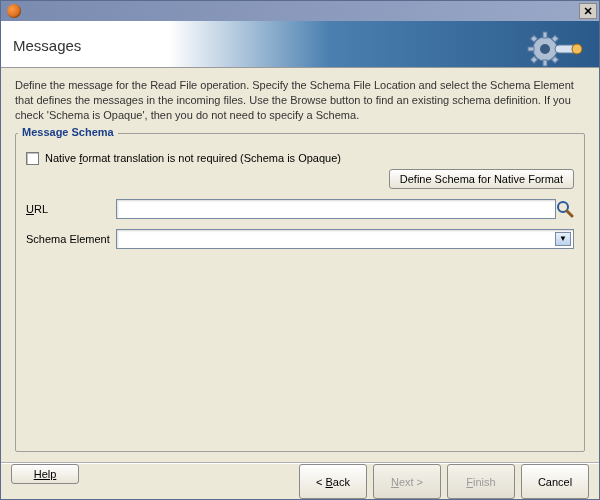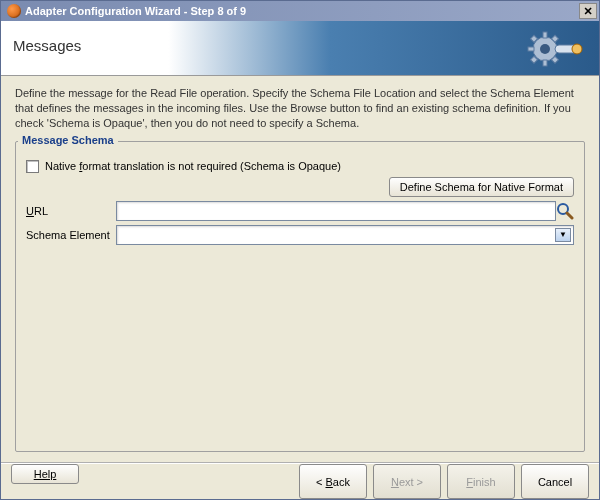--- a/index.html
+++ b/index.html
@@ -13,21 +13,21 @@
     display: flex; align-items: center; justify-content: space-between;
     padding: 0 2px 0 6px; color: #fff; font-weight: bold; font-size: 11px;
   }
   .titlebar .title-left { display: flex; align-items: center; gap: 4px; }
   .close-btn {
     width: 18px; height: 16px; background: #d4d0c8; border: 1px solid #888;
     display: flex; align-items: center; justify-content: center; cursor: pointer;
     color: #000; font-weight: bold; font-size: 11px; line-height: 1;
   }
   .banner {
-    height: 55px; background: linear-gradient(to right, #ffffff 0%, #ffffff 28%, #4a7fb0 55%, #2a5a8a 100%);
+    height: 47px; background: linear-gradient(to right, #ffffff 0%, #ffffff 28%, #4a7fb0 55%, #2a5a8a 100%);
     position: relative; border-bottom: 1px solid #9a9a9a;
   }
   .banner-title {
     position: absolute; left: 12px; top: 16px; font-size: 15px; color: #333;
   }
   .gear {
     position: absolute; right: 16px; top: 8px; width: 60px; height: 40px;
   }
   .content {
     flex: 1; padding: 10px 14px 11px 14px; display: flex; flex-direction: column;
@@ -47,21 +47,21 @@
   .chk {
     width: 13px; height: 13px; border: 1px solid #7a7a7a; background: #fff;
     box-shadow: inset 1px 1px 0 #c0c0c0; cursor: pointer;
   }
   .btn {
     border: 1px solid #8a8a8a; background: linear-gradient(#fefefe, #e8e4d6);
     padding: 3px 10px; border-radius: 3px; cursor: pointer; color: #000;
     font-family: inherit; font-size: 11px;
   }
   .btn.disabled { color: #9a9a9a; cursor: default; background: linear-gradient(#f4f2ea,#e2dfd1); }
-  .field-row { display: flex; align-items: center; gap: 0; margin-top: 4px; }
+  .field-row { display: flex; align-items: center; gap: 0; margin-top: 10px; }
   .field-label { width: 90px; color: #000; }
   .text-input {
     flex: 1; height: 20px; border: 1px solid #7a8aa0; background: #fff;
     box-shadow: inset 1px 1px 2px rgba(0,0,0,0.15); padding: 2px 4px;
     font-family: inherit; font-size: 11px;
   }
   .combo {
     flex: 1; height: 20px; border: 1px solid #7a8aa0; background: #fff;
     box-shadow: inset 1px 1px 2px rgba(0,0,0,0.15); position: relative;
     display: flex; align-items: center; cursor: pointer;
@@ -88,21 +88,20 @@
   }
 </style>
 </head>
 <body>
 
 <div class="window">
 
   <div class="titlebar">
     <div class="title-left">
       <span class="app-icon"></span>
-      <span>Adapter Configuration Wizard - Step 8 of 9</span>
     </div>
     <div class="close-btn">
       <span>✕</span>
     </div>
   </div>
 
   <div class="banner">
     <div class="banner-title">Messages</div>
     <div class="gear">
       <svg viewBox="0 0 60 40">

